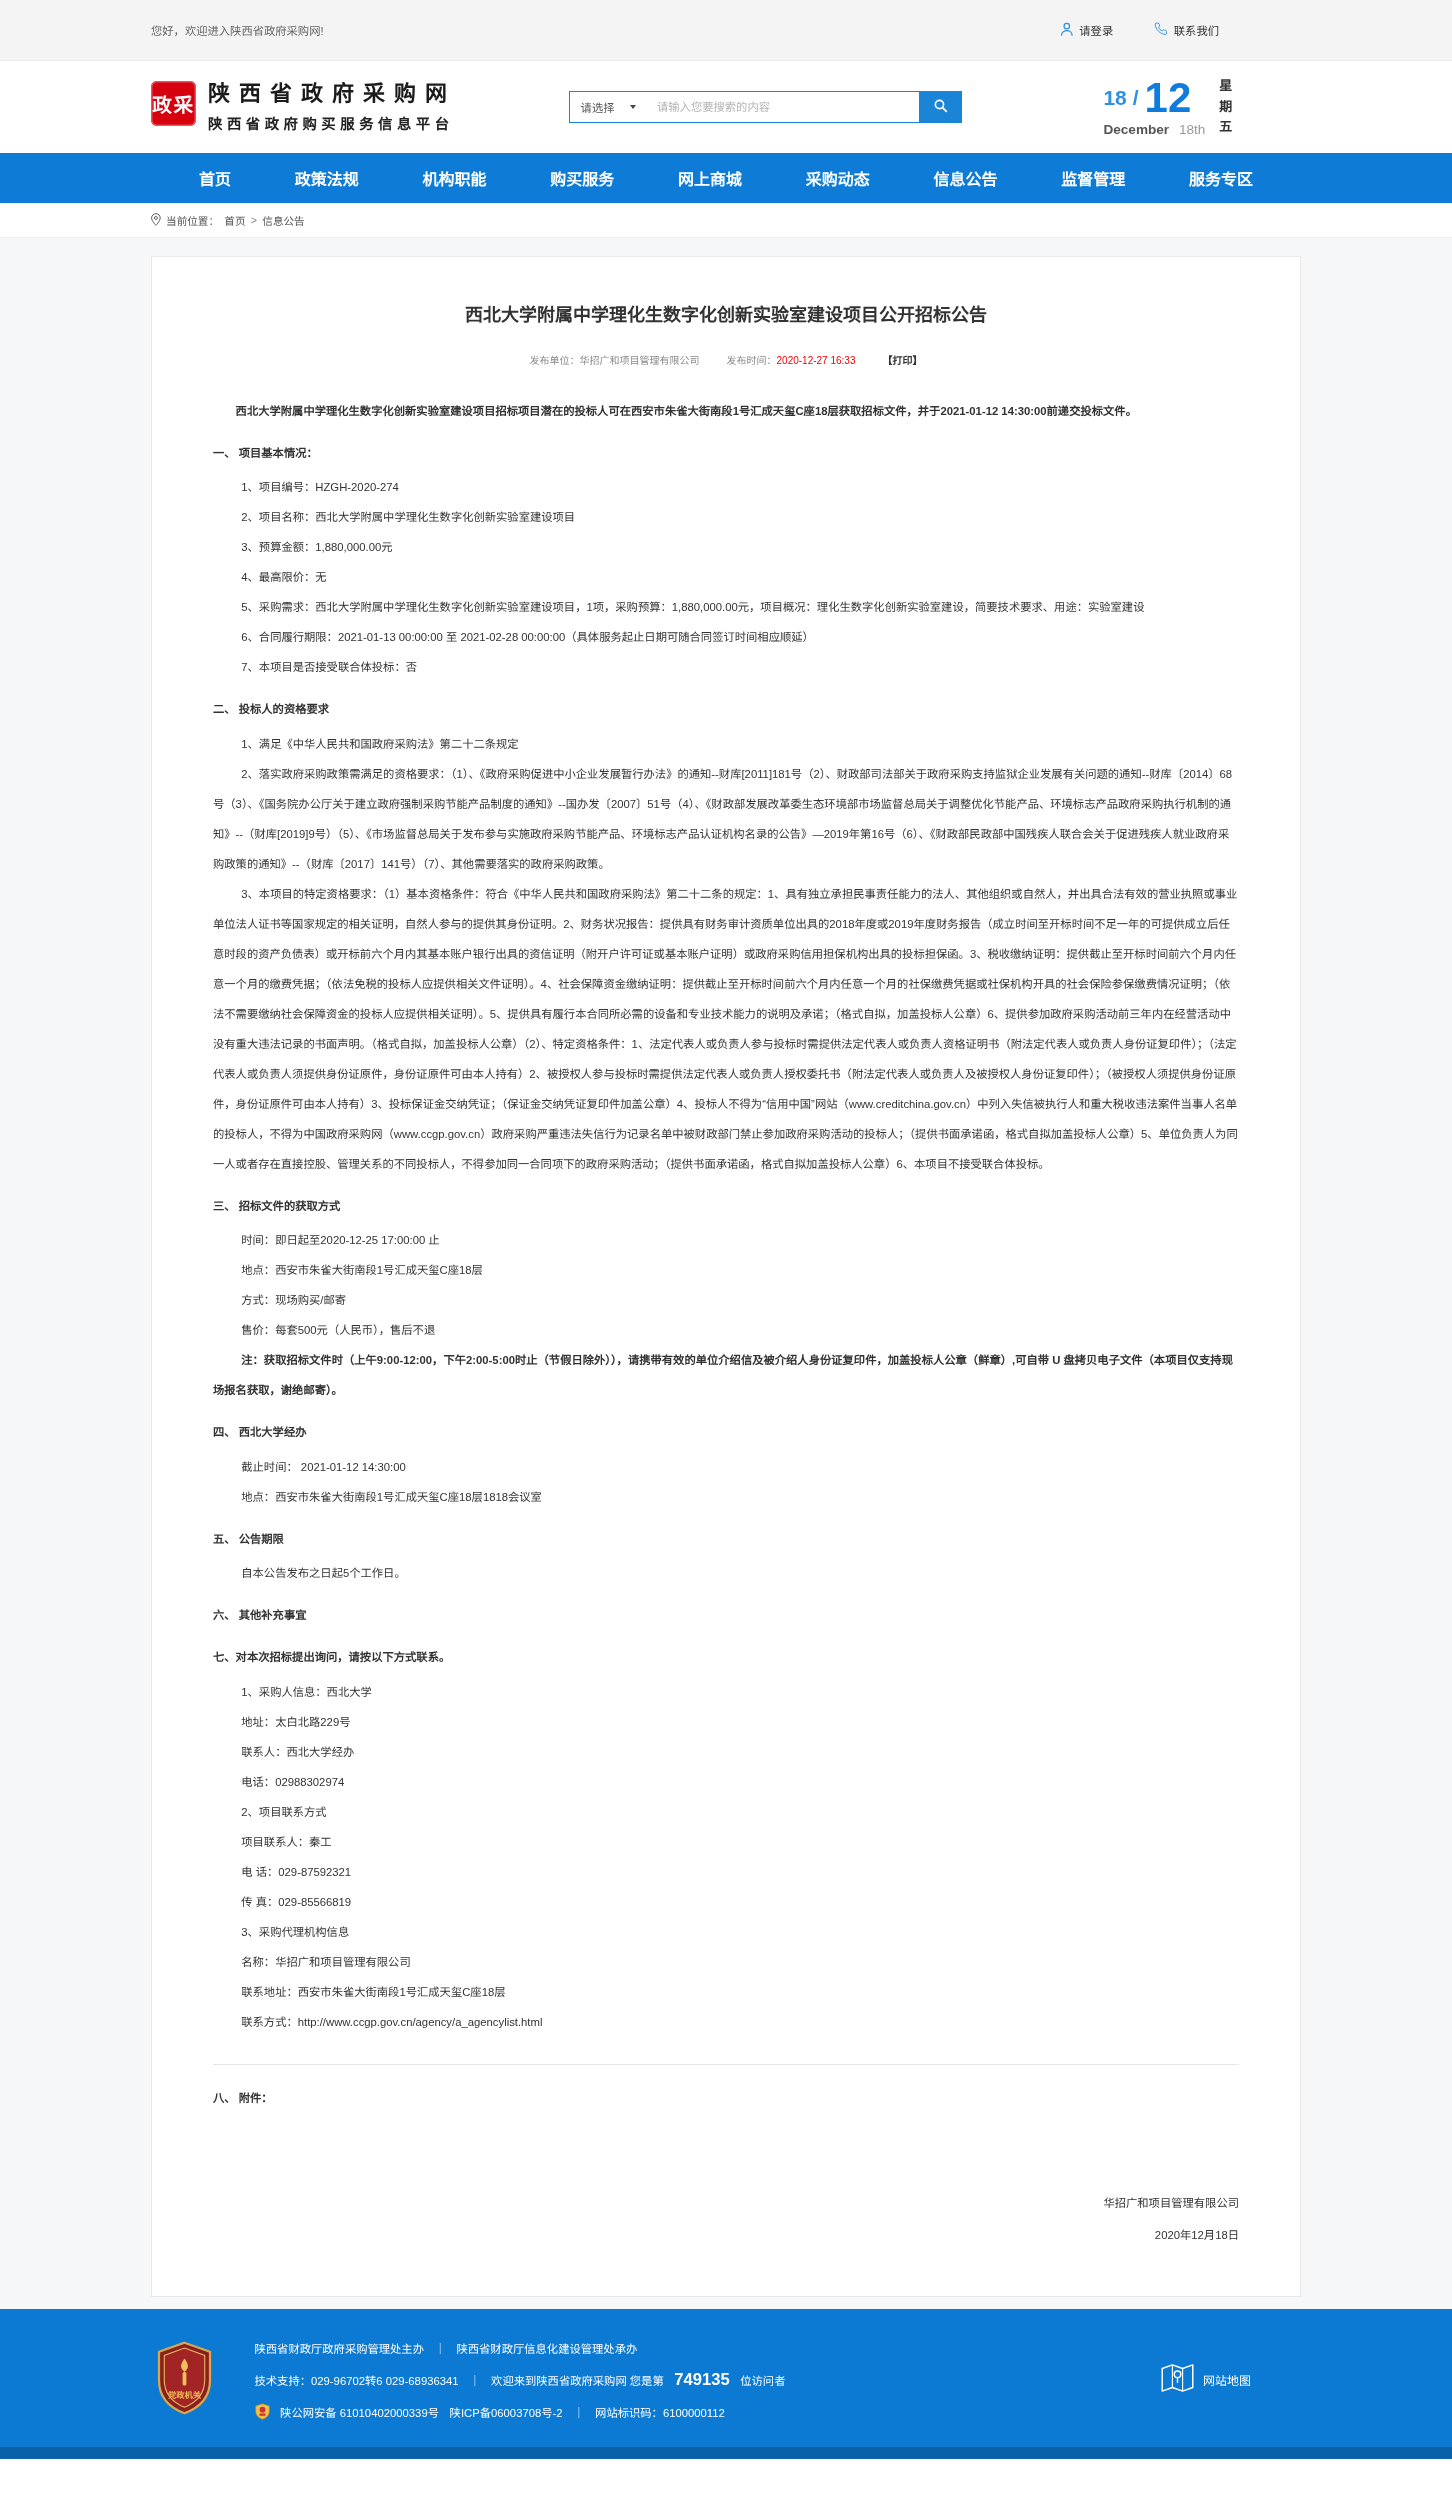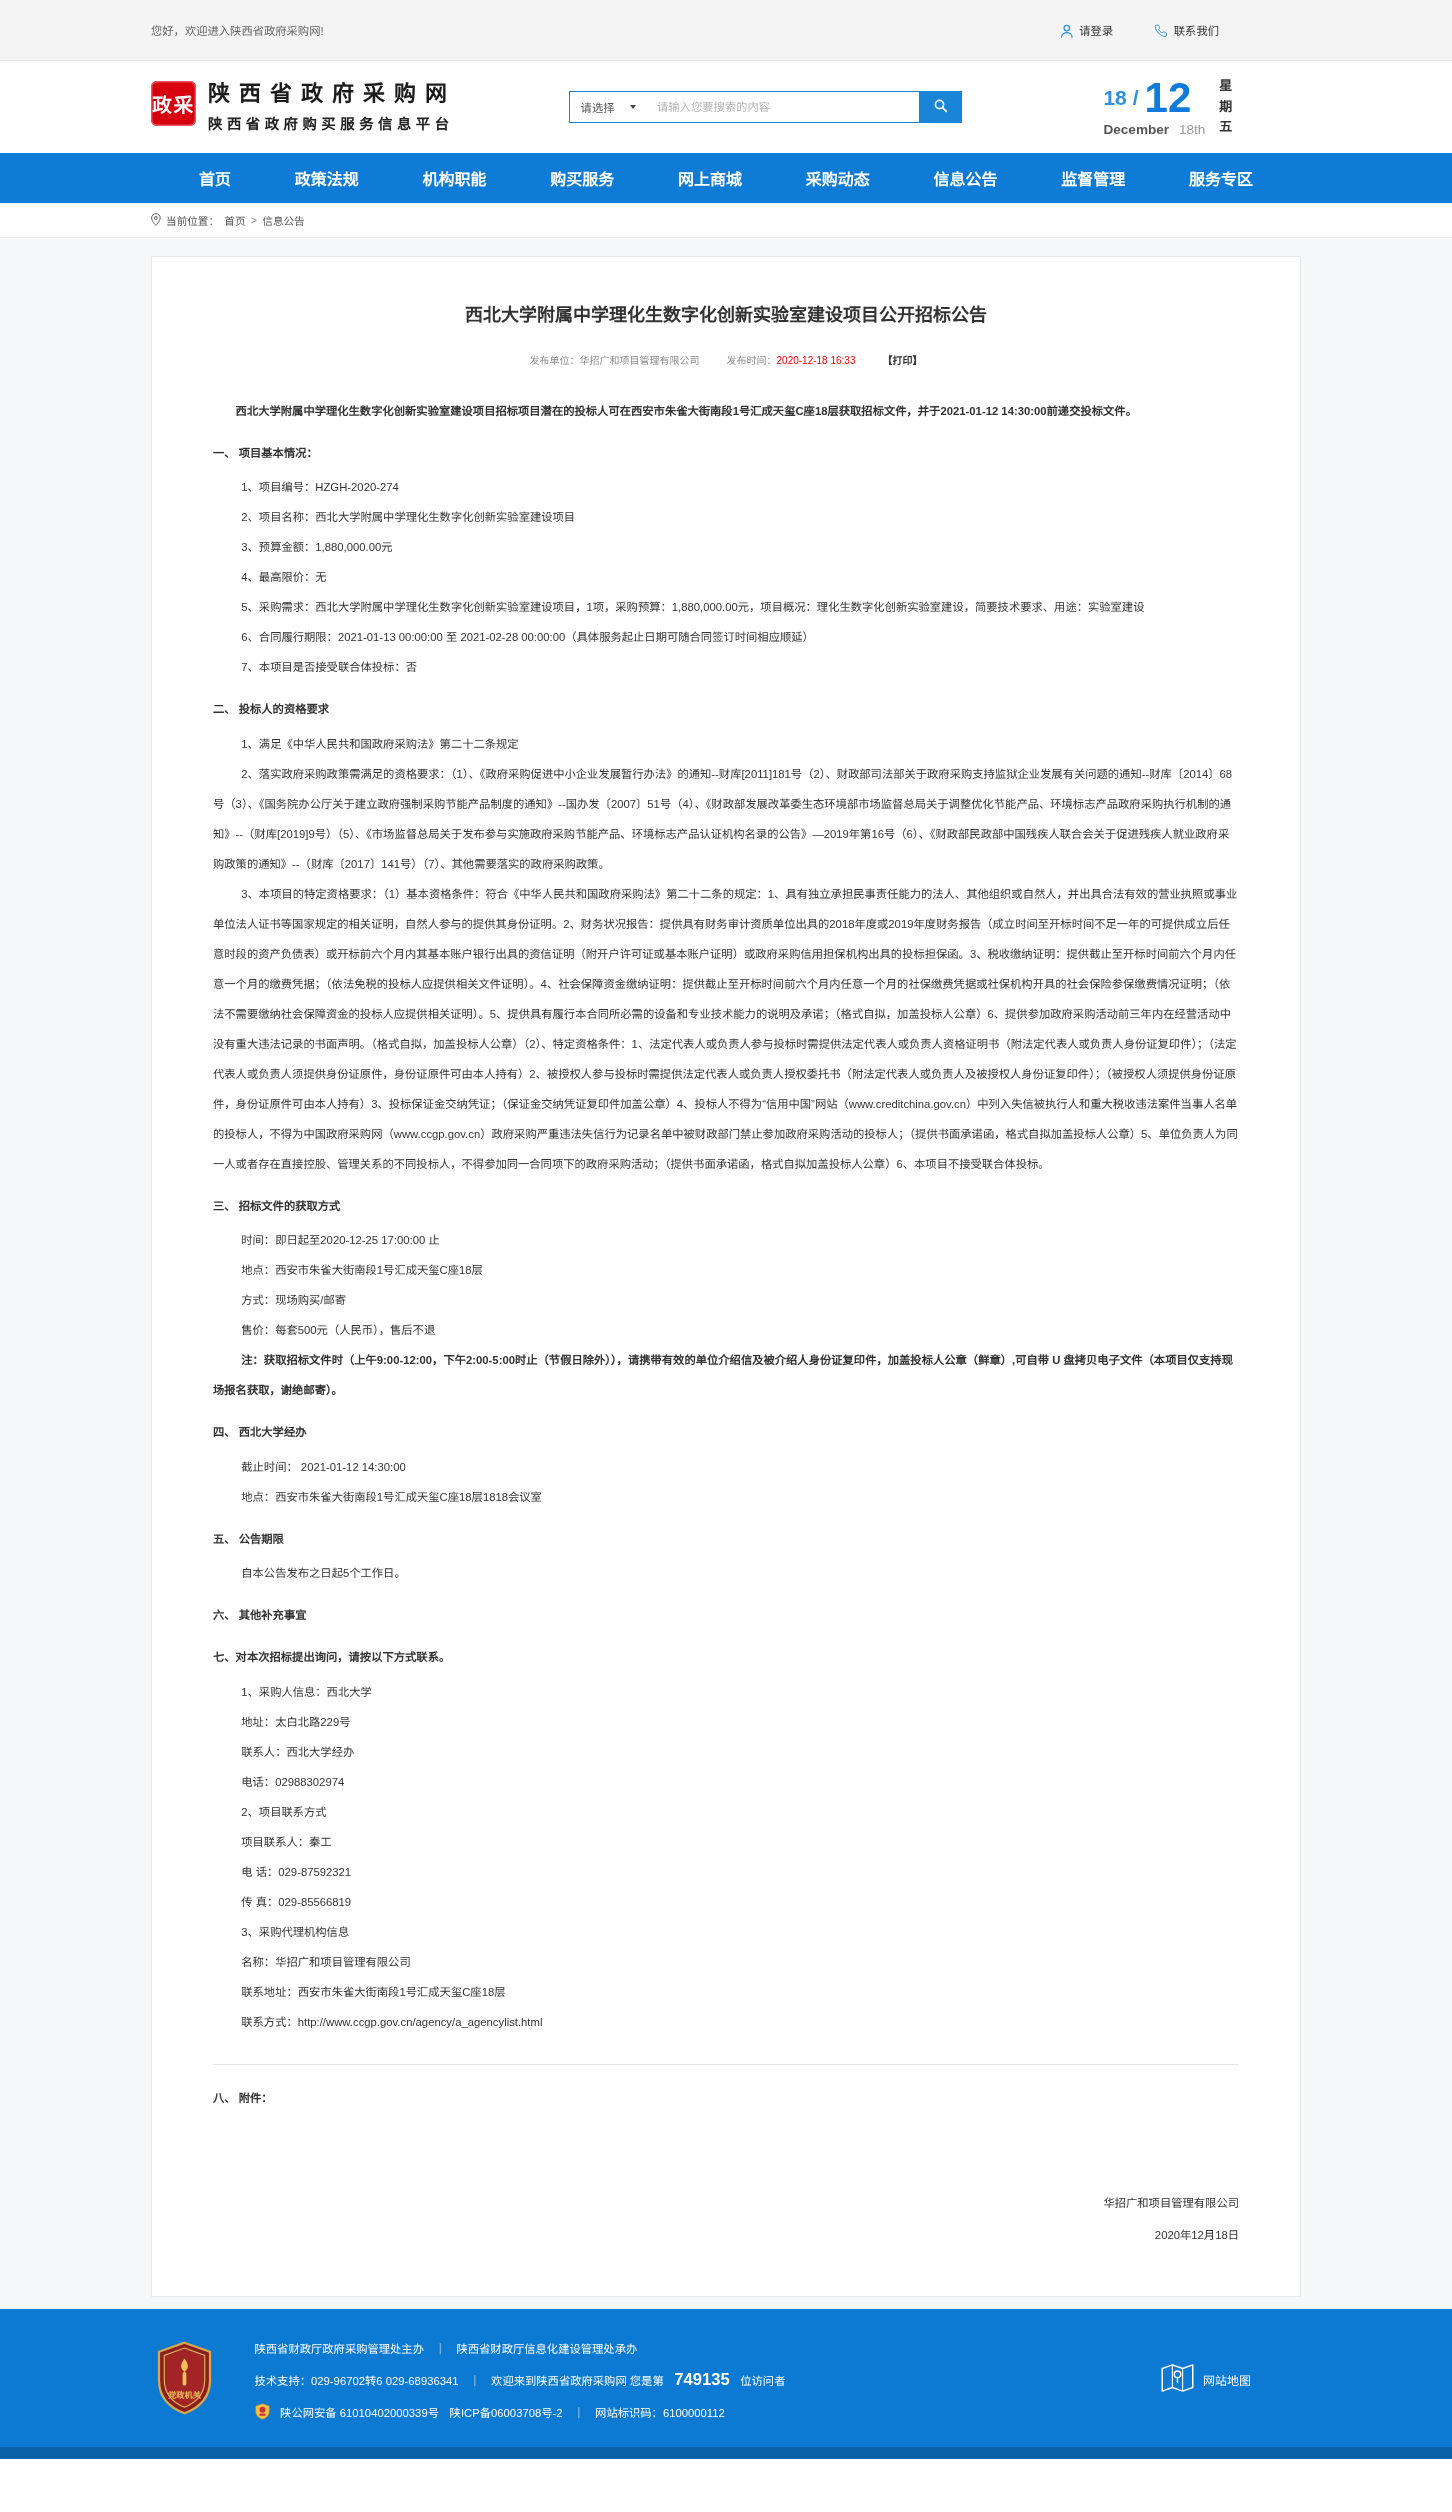--- a/index.html
+++ b/index.html
@@ -9,21 +9,21 @@
     width:1452px; min-height:2512px; background:#ffffff;
     font-family:"Liberation Sans","DejaVu Sans",sans-serif; color:#333;
   }
   .container { width:1150px; margin:0 auto; position:relative; }
 
   
   .topbar { background:#f4f4f4; border-bottom:0.8px solid #e9e9e9; height:61px; }
   .topbar .container { display:flex; align-items:center; height:100%; }
   .greeting { font-size:11.3px; color:#666; }
   .topbar-right { margin-left:auto; margin-right:82px; display:flex; align-items:center; gap:41px; }
-  .topbar-link { display:flex; align-items:flex-end; gap:6px; font-size:11.3px; color:#333; cursor:pointer; }
+  .topbar-link { display:flex; align-items:flex-start; gap:6px; font-size:11.3px; color:#333; cursor:pointer; }
   .topbar-link svg { display:block; }
 
   
   .header { background:#fff; height:92px; }
   .header .container { display:flex; align-items:center; height:100%; }
   .logo-group { display:flex; align-items:flex-start; gap:12px; }
   .logo-seal {
     width:45px; height:45px; background:#d6000f; border-radius:6px;
     display:flex; align-items:center; justify-content:center;
     color:#fff; font-family:"Liberation Serif","DejaVu Serif",serif;
@@ -196,21 +196,21 @@
 
 <div class="page-bg">
   <div class="article-card">
     <h1 class="article-title">西北大学附属中学理化生数字化创新实验室建设项目公开招标公告</h1>
 
     <div class="article-meta">
       <span>
         <span>发布单位：</span><span>华招广和项目管理有限公司</span>
       </span>
       <span>
-        <span>发布时间：</span><span class="meta-time-value">2020-12-18 16:33</span>
+        <span>发布时间：</span><span class="meta-time-value">2020-12-27 16:33</span>
       </span>
       <span class="print-btn">【打印】</span>
     </div>
 
     <div class="article-body">
 
     <p class="bp bp-intro">西北大学附属中学理化生数字化创新实验室建设项目招标项目潜在的投标人可在西安市朱雀大街南段1号汇成天玺C座18层获取招标文件，并于2021-01-12 14:30:00前递交投标文件。</p>
         <p class="bp bp-h">一、 项目基本情况：</p>
         <p class="bp bp-item">1、项目编号：HZGH-2020-274</p>
         <p class="bp bp-item">2、项目名称：西北大学附属中学理化生数字化创新实验室建设项目</p>

